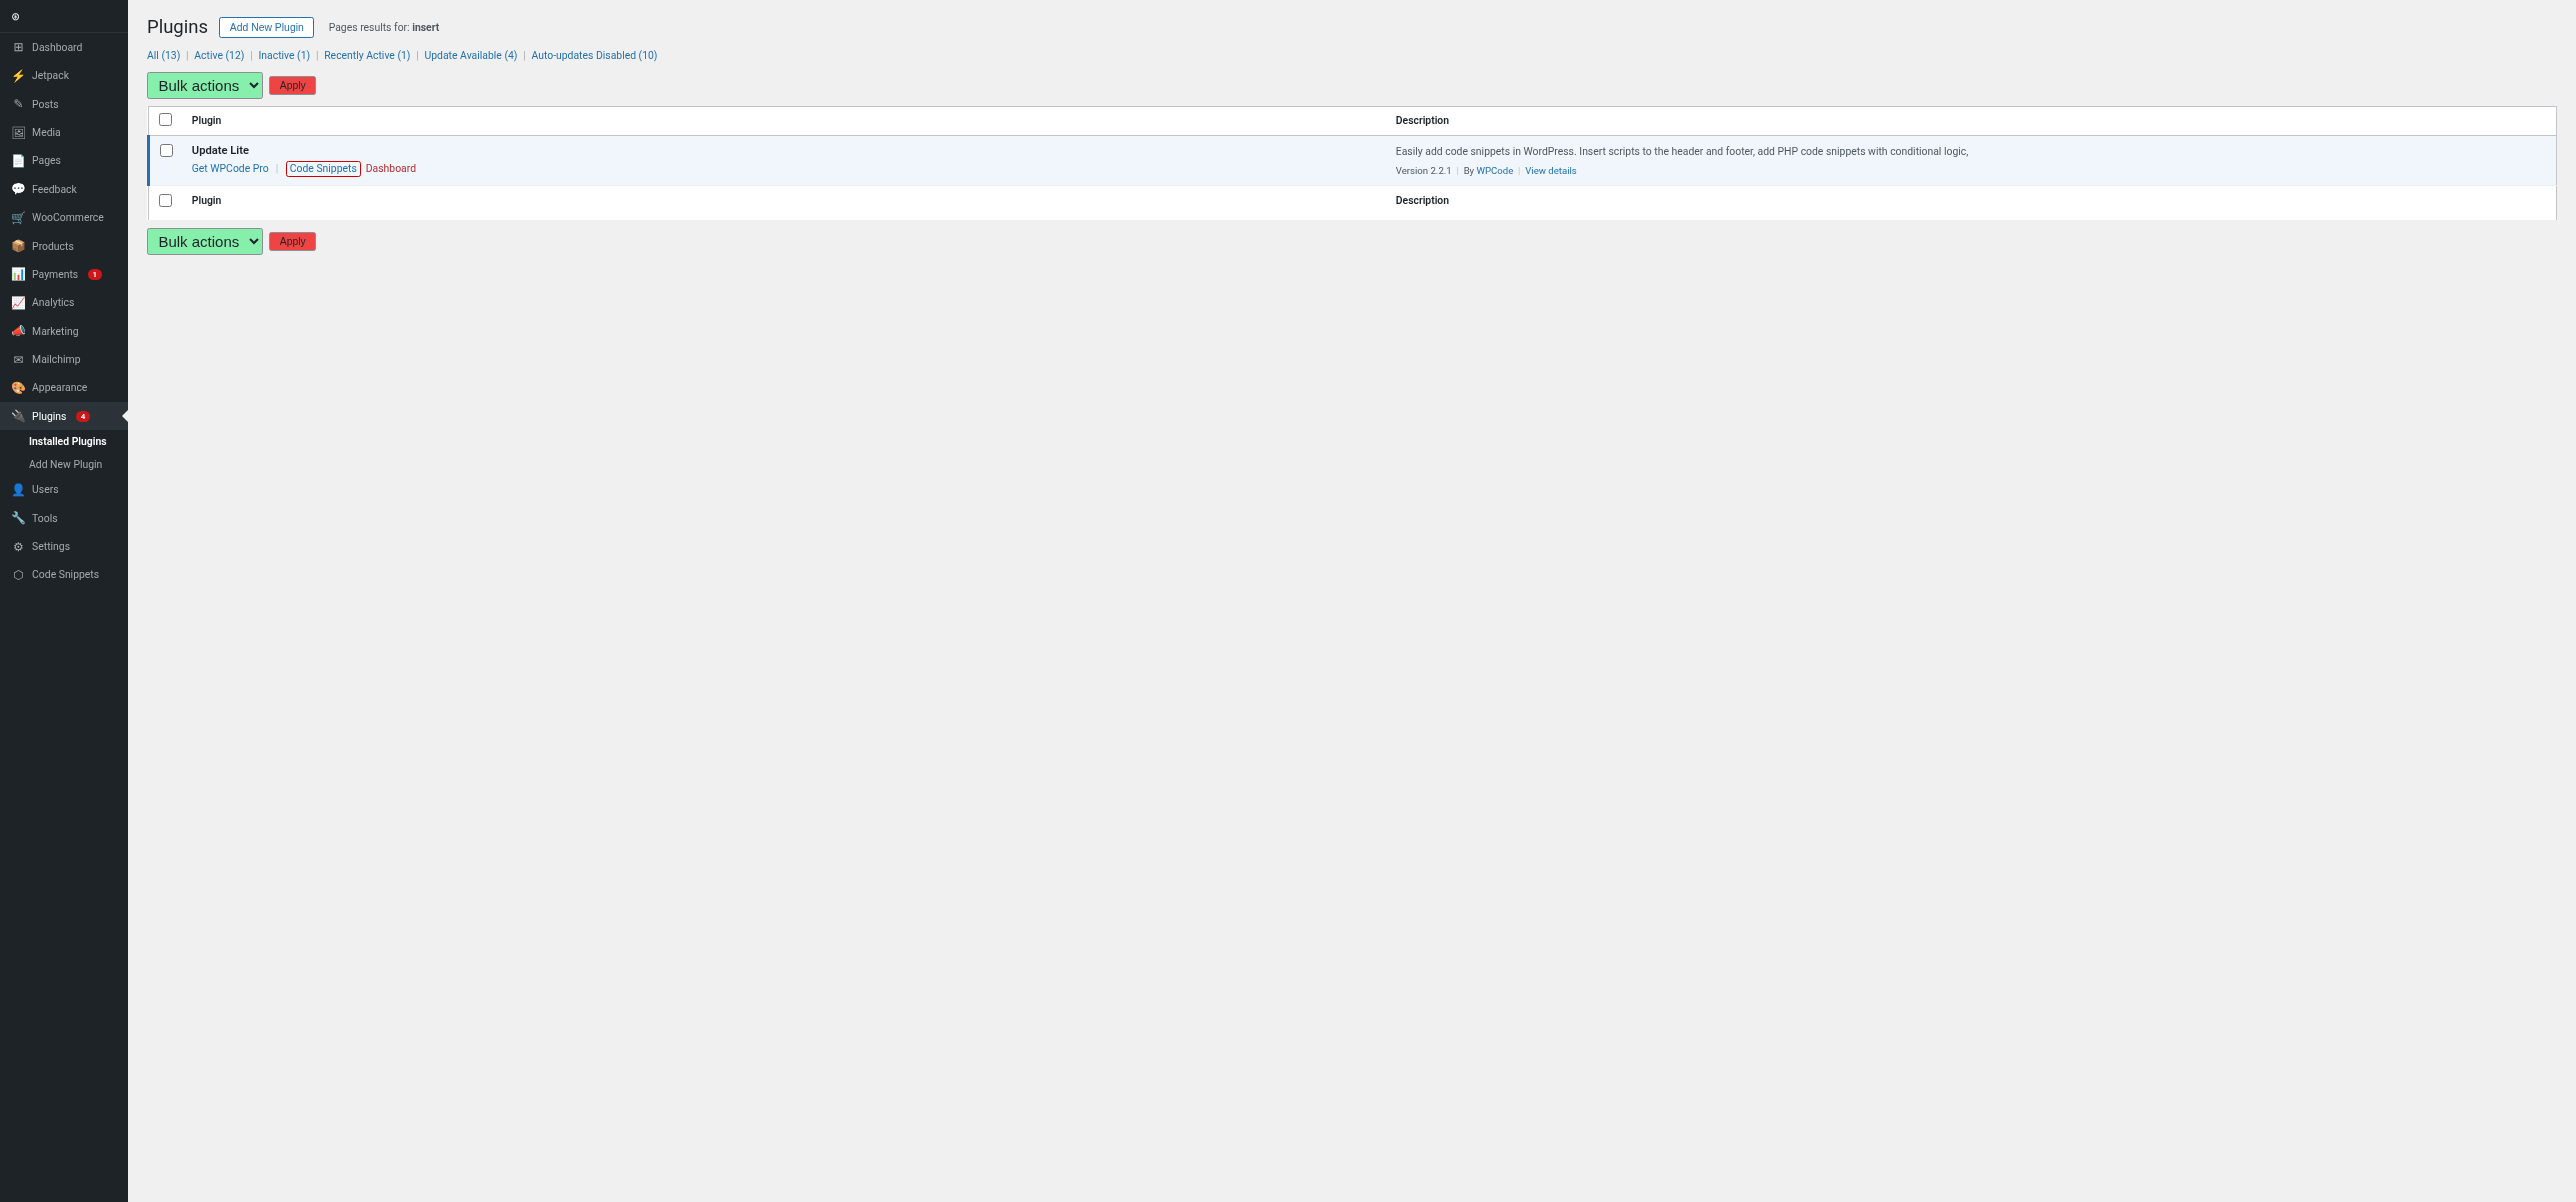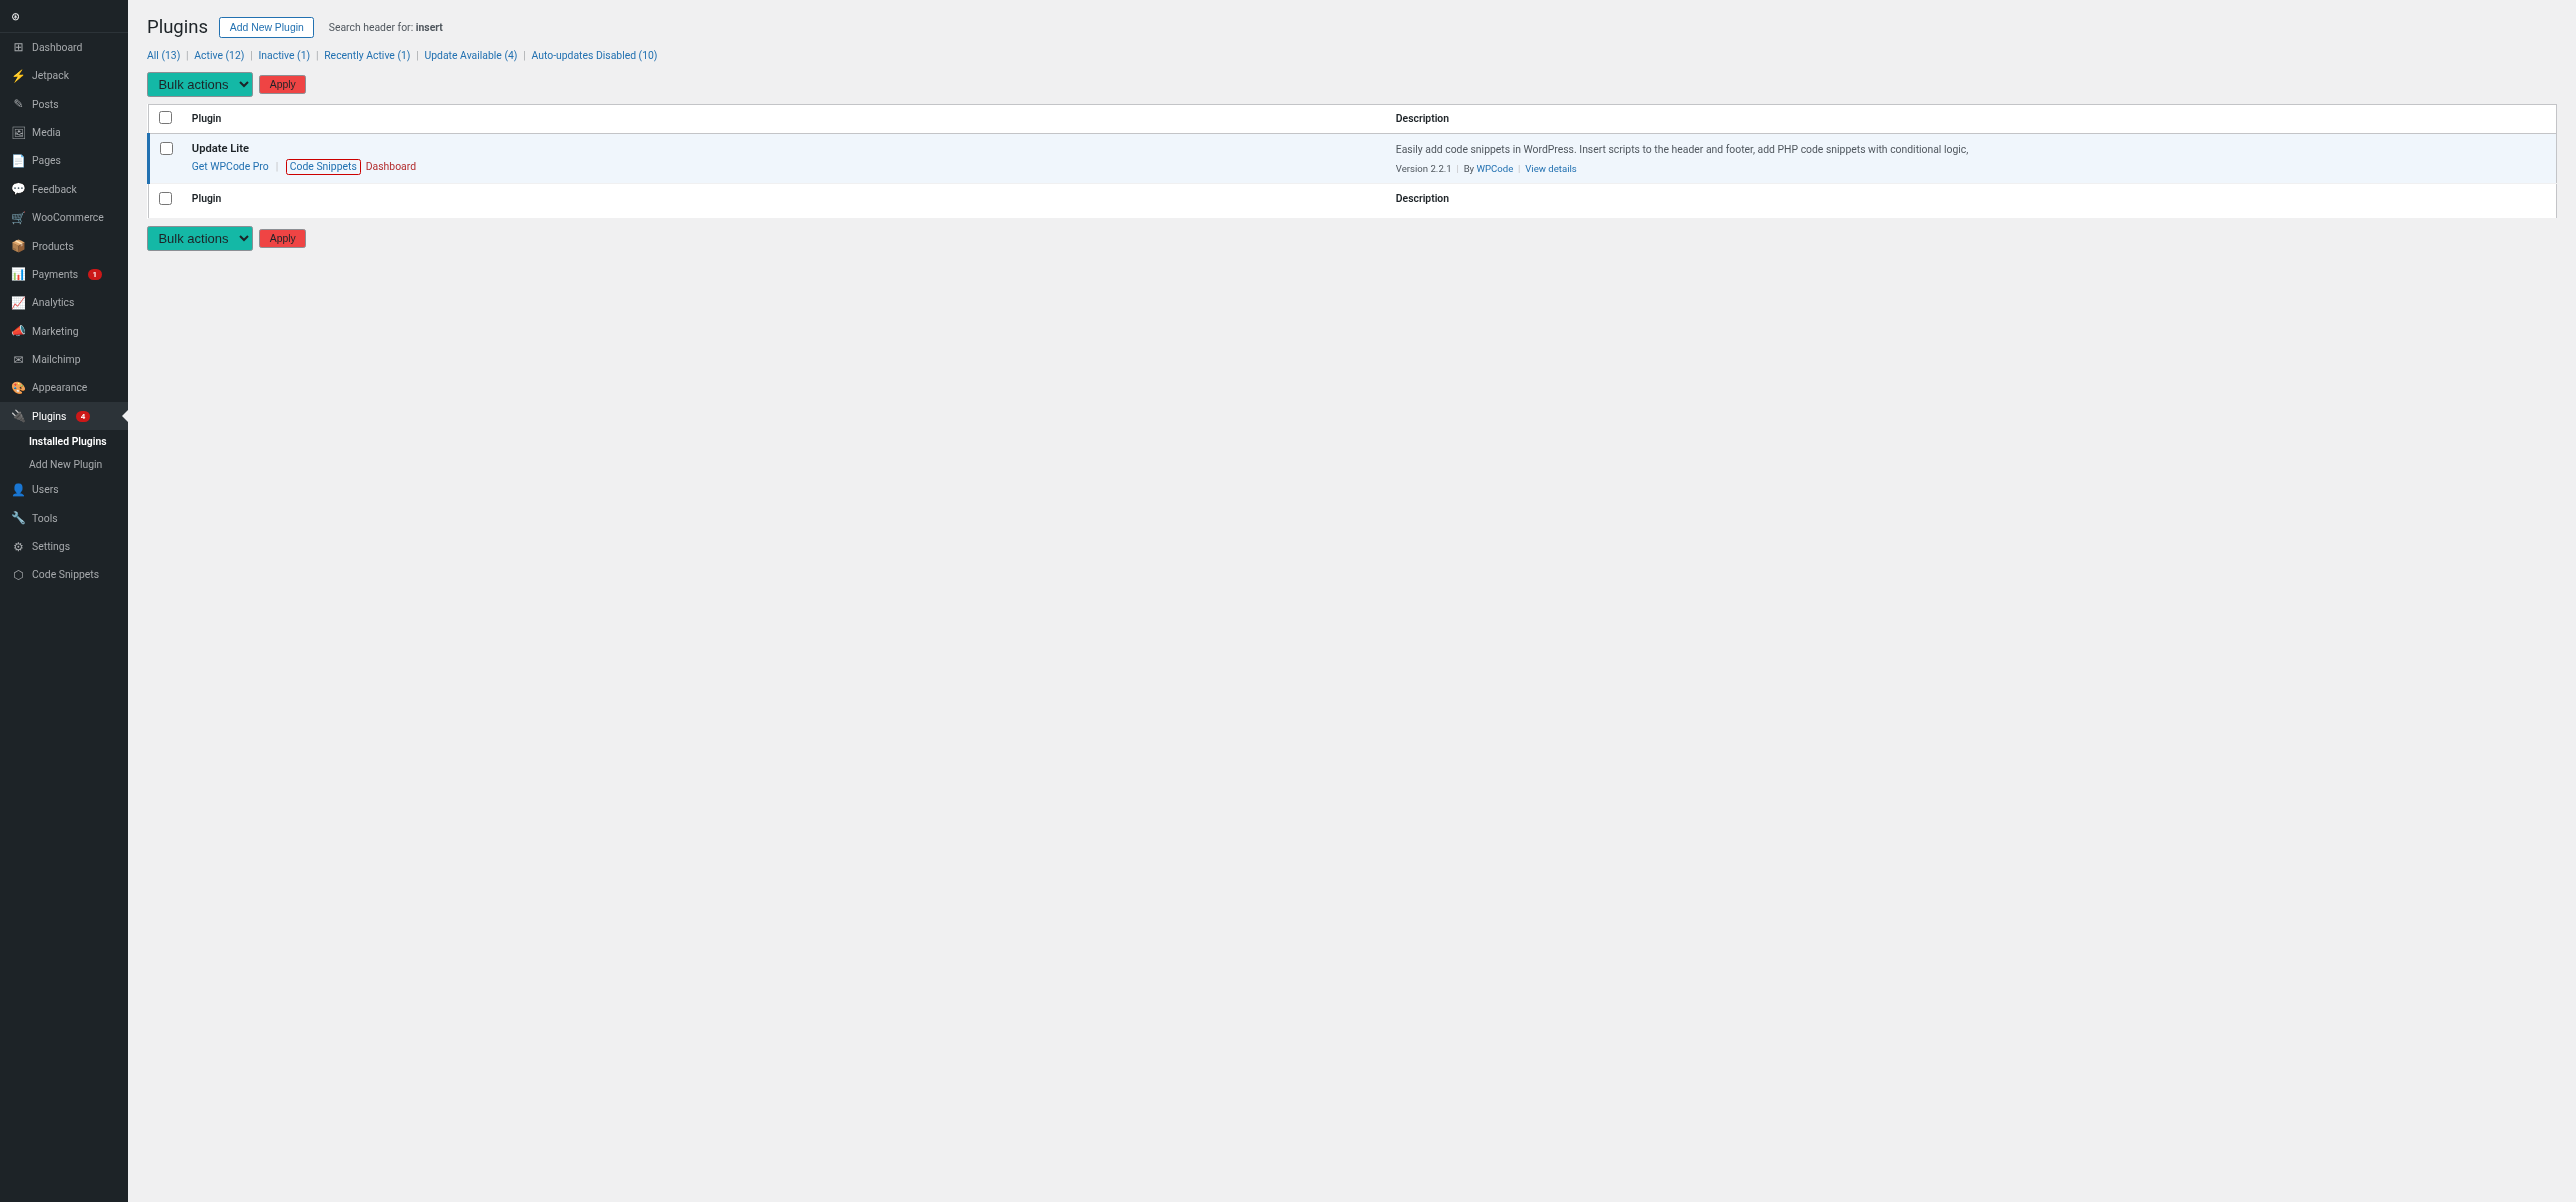--- a/index.html
+++ b/index.html
@@ -127,22 +127,22 @@
     .bulk-bar {
       display: flex;
       align-items: center;
       gap: 6.4px;
       margin-bottom: 6.4px;
     }
     .bulk-select {
       padding: 3.2px 6.4px;
       border: 0.8px solid #8c8f94;
       border-radius: 2.4px;
-      background: #14b8a6;
-      font-size: 13px;
+      background: #86efac;
+      font-size: 15px;
       color: #1d2327;
       cursor: pointer;
     }
     .apply-btn {
       background: #ef4444;
       border: 0.8px solid #8c8f94;
       color: #1d2327;
       padding: 3.2px 9.6px;
       border-radius: 2.4px;
       cursor: pointer;
@@ -319,21 +319,21 @@
     <span>Code Snippets</span>
   </div>
 </div>
 
 <div id="main">
 
   <div class="page-header">
     <h1 class="page-title">Plugins</h1>
     <button class="add-new-btn">Add New Plugin</button>
     <span class="search-results">
-      <span>Search header for:</span>
+      <span>Pages results for:</span>
       <strong>insert</strong>
     </span>
   </div>
 
 
   <div class="filter-links">
     <a href="#">All (13)</a>
     <span class="pipe">|</span>
     <a href="#">Active (12)</a>
     <span class="pipe">|</span>

